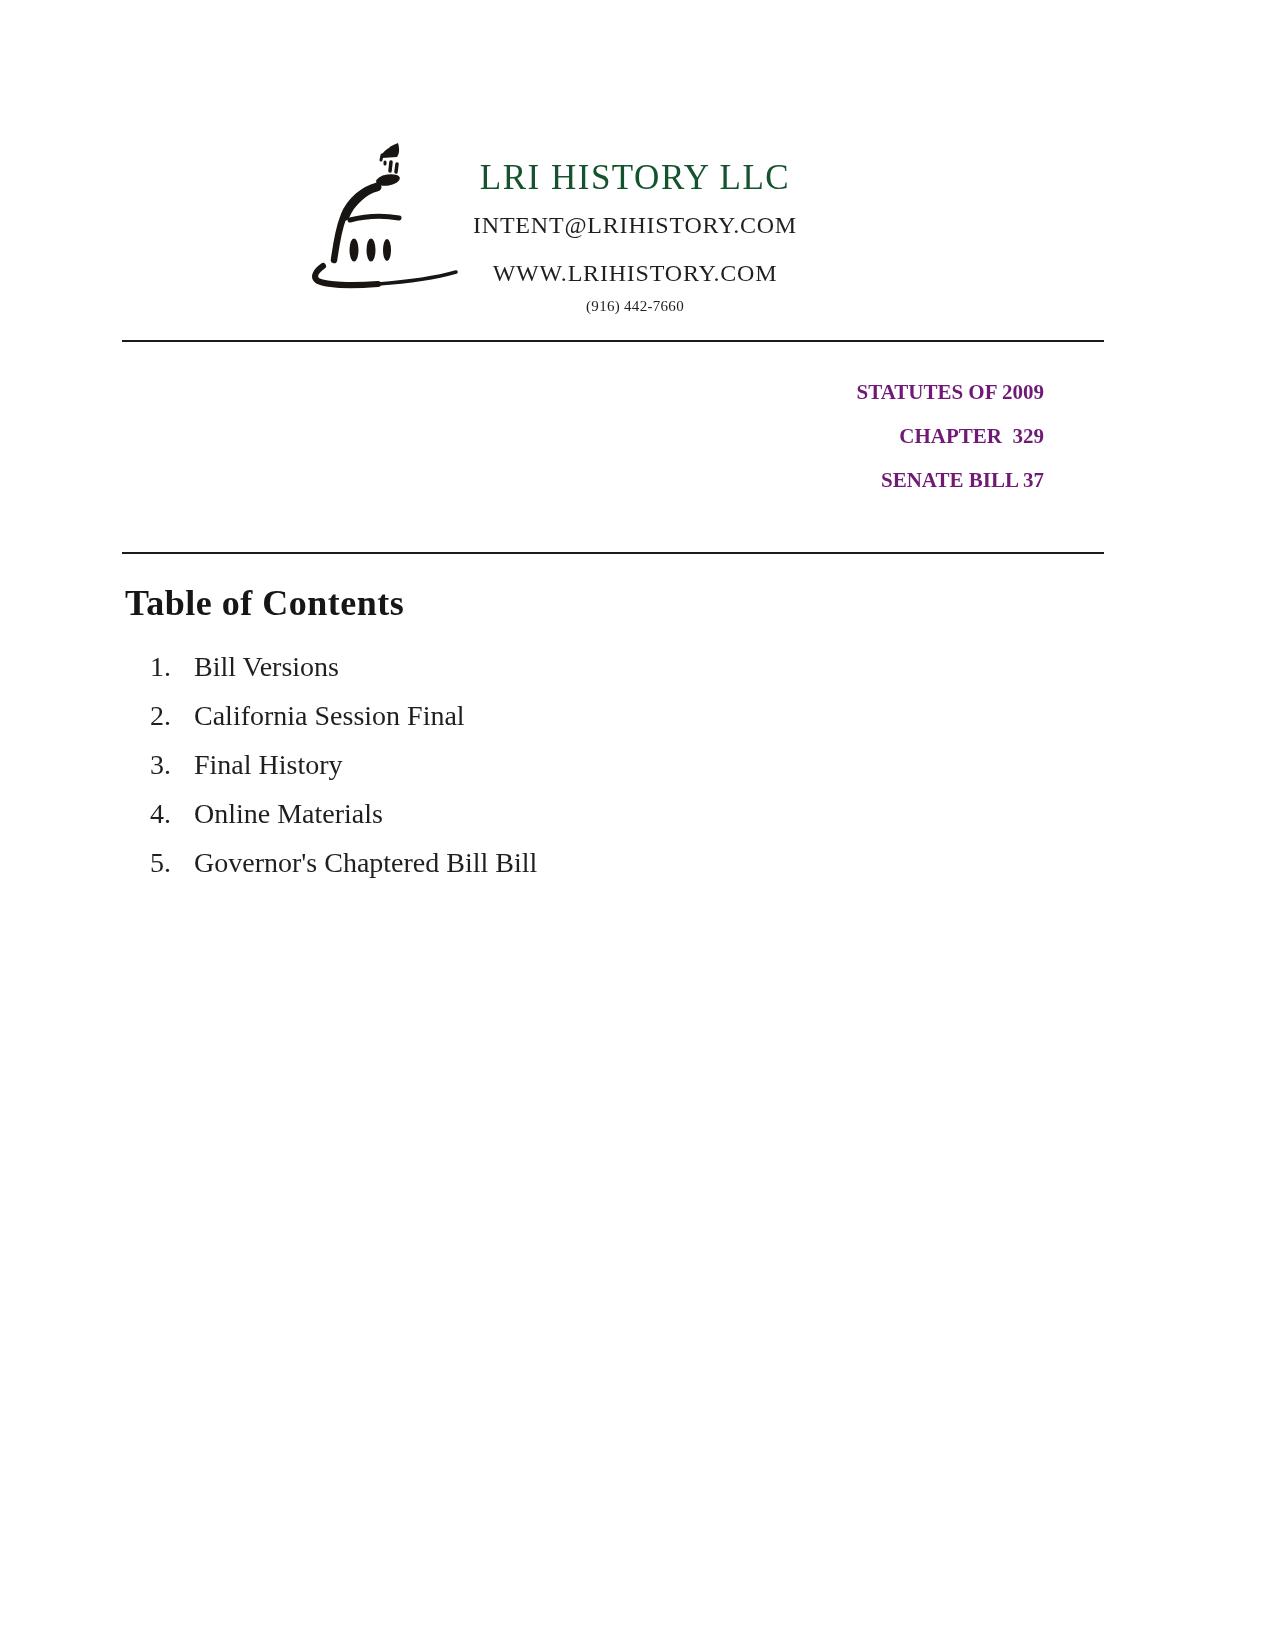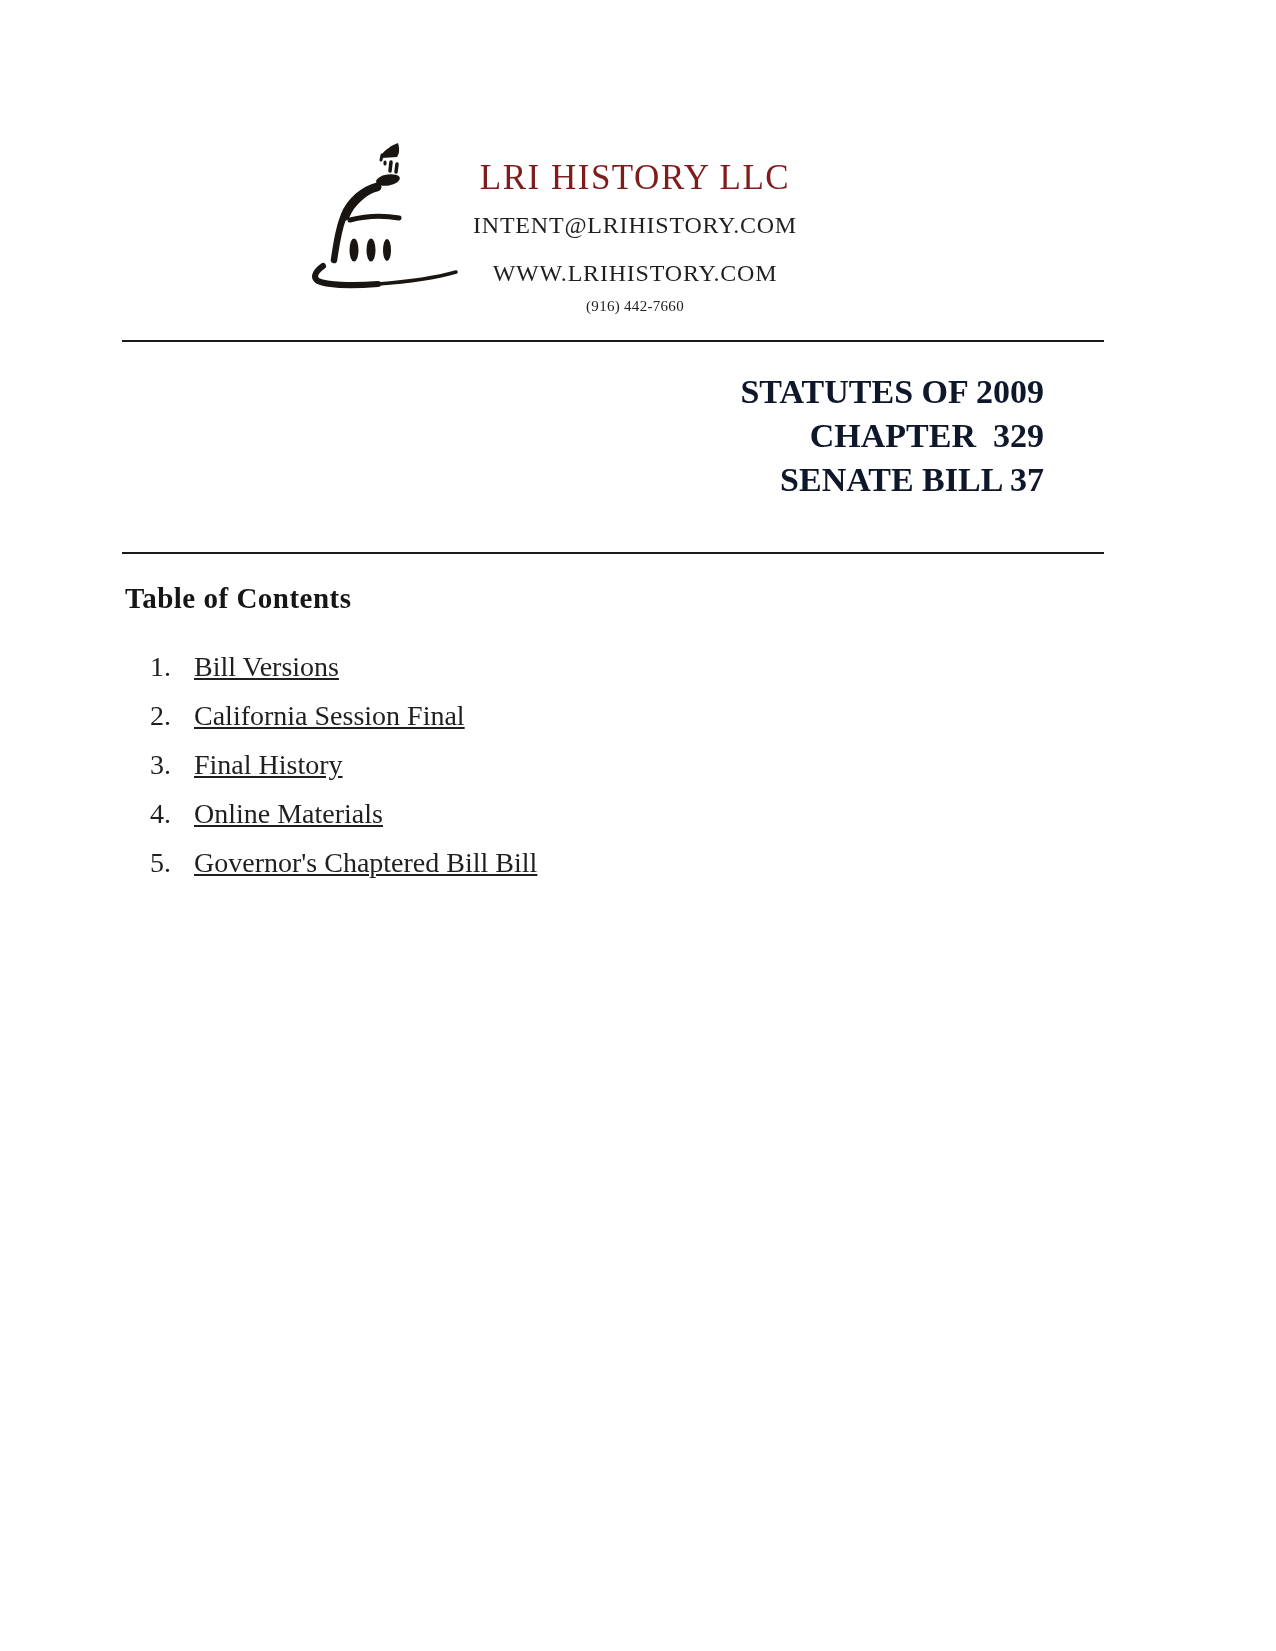--- a/index.html
+++ b/index.html
@@ -29,21 +29,21 @@
     left: 440px;
     top: 158px;
     width: 390px;
     text-align: center;
   }
   .company-name {
     font-size: 35px;
     line-height: 40px;
     font-weight: 400;
     letter-spacing: 1.5px;
-    color: #7f1d1d;
+    color: #14532d;
     white-space: nowrap;
   }
   .contact-line {
     font-size: 24px;
     line-height: 24px;
     letter-spacing: 0.8px;
     color: #1f1f1f;
     white-space: nowrap;
   }
   .contact-email { margin-top: 15px; }
@@ -58,31 +58,31 @@
   }
   .rule-top    { top: 340px; }
   .rule-bottom { top: 552px; }
   .doc-title-block {
     position: absolute;
     right: 232px;
     top: 370px;
     text-align: right;
   }
   .doc-title-line {
-    font-size: 34px;
+    font-size: 21px;
     line-height: 44px;
     font-weight: 700;
-    color: #0f172a;
+    color: #701a75;
     white-space: pre;
   }
   .toc-title {
     position: absolute;
     left: 125px;
     top: 582px;
-    font-size: 29px;
+    font-size: 36px;
     font-weight: 700;
     letter-spacing: 0.5px;
     color: #161616;
   }
   .toc-list {
     position: absolute;
     left: 150px;
     top: 652px;
     width: 700px;
   }
@@ -90,21 +90,21 @@
     display: flex;
     font-size: 28px;
     line-height: 30px;
     color: #1f1f1f;
     margin-bottom: 19px;
   }
   .toc-num {
     width: 44px;
     flex: 0 0 44px;
   }
-  .toc-label { flex: 1; text-decoration: underline; }
+  .toc-label { flex: 1; }
   .logo svg .stroke {
     fill: none;
     stroke: #181512;
     stroke-linecap: round;
   }
   .logo svg .fill { fill: #181512; stroke: none; }
 </style>
 </head>
 <body>
 

